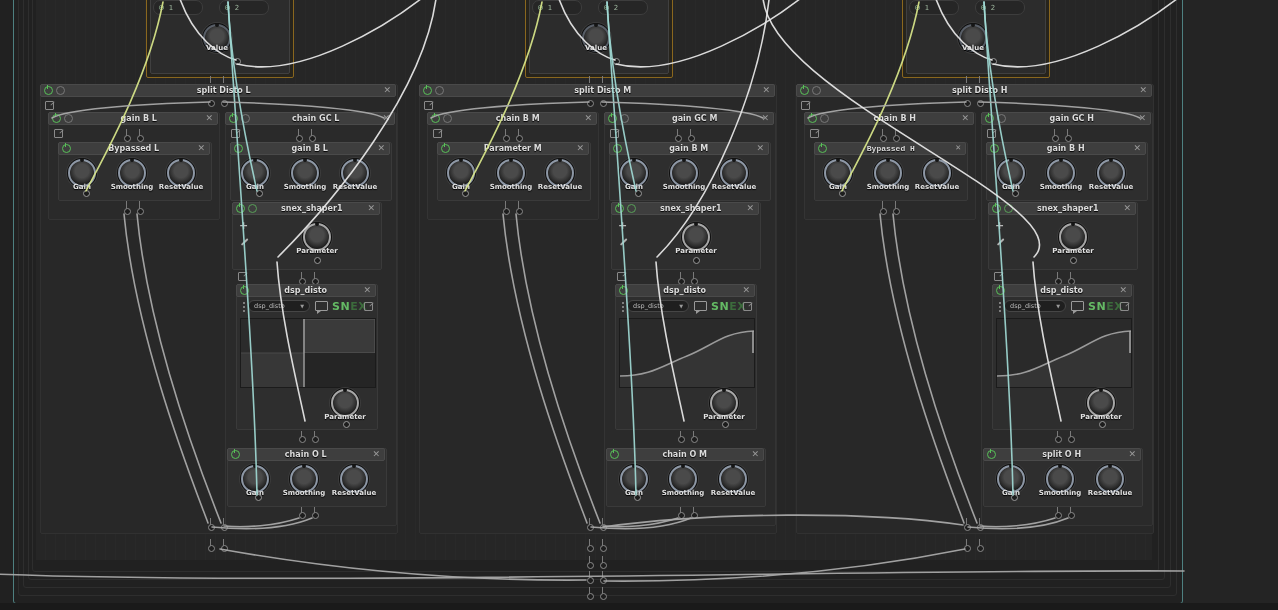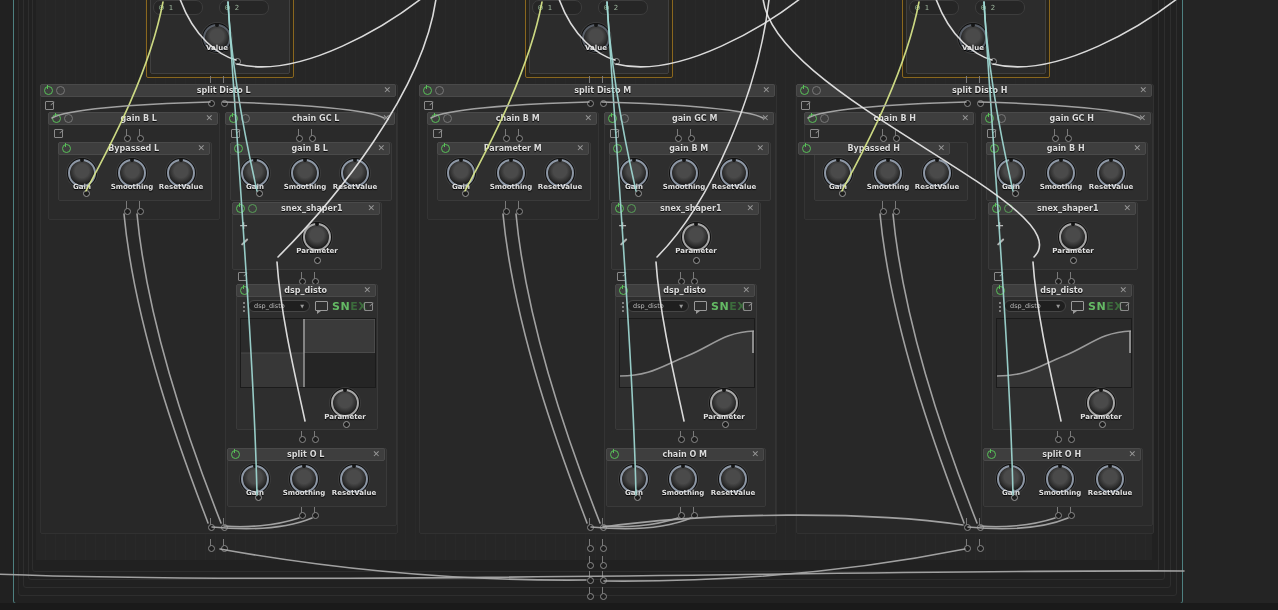--- a/index.html
+++ b/index.html
@@ -219,21 +219,21 @@
       <div class="modc" style="left:303px;top:421px;"></div>
 
       <div class="stem" style="left:261px;top:431px;height:8px;"></div>
       <div class="pin" style="left:259px;top:436px;"></div>
       <div class="stem" style="left:274px;top:431px;height:8px;"></div>
       <div class="pin" style="left:272px;top:436px;"></div>
 
       <div class="panel node" style="left:187px;top:448px;width:158px;height:57px;"></div>
       <div class="hdr" style="left:187px;top:448px;width:158px;">
         <span class="pwr"></span>
-        <span class="t">split O L</span>
+        <span class="t">chain O L</span>
         <span class="x">✕</span>
       </div>
       <div class="kn" style="left:202px;top:466px;"></div>
       <div class="klbl" style="left:215px;top:489px;">Gain</div>
       <div class="modc" style="left:215px;top:494px;"></div>
       <div class="kn" style="left:251px;top:466px;"></div>
       <div class="klbl" style="left:264px;top:489px;">Smoothing</div>
       <div class="kn" style="left:301px;top:466px;"></div>
       <div class="klbl" style="left:314px;top:489px;">ResetValue</div>
       <div class="stem" style="left:261px;top:507px;height:8px;"></div>
@@ -475,21 +475,21 @@
         <span class="t">chain B H</span>
         <span class="x">✕</span>
       </div>
       <div class="ext" style="left:14px;top:129px;"></div>
       <div class="stem" style="left:86px;top:129px;height:7px;"></div>
       <div class="pin" style="left:84px;top:135px;"></div>
       <div class="stem" style="left:99px;top:129px;height:7px;"></div>
       <div class="pin" style="left:97px;top:135px;"></div>
 
       <div class="panel node" style="left:18px;top:142px;width:152px;height:57px;"></div>
-      <div class="hdr" style="left:2px;top:142px;width:152px;">
+      <div class="hdr" style="left:18px;top:142px;width:152px;font-family:Liberation Mono, monospace;">
         <span class="pwr"></span>
         <span class="t">Bypassed H</span>
         <span class="x">✕</span>
       </div>
       <div class="kn" style="left:29px;top:160px;"></div>
       <div class="klbl" style="left:42px;top:183px;">Gain</div>
       <div class="modc" style="left:43px;top:190px;"></div>
       <div class="kn" style="left:79px;top:160px;"></div>
       <div class="klbl" style="left:92px;top:183px;">Smoothing</div>
       <div class="kn" style="left:128px;top:160px;"></div>

